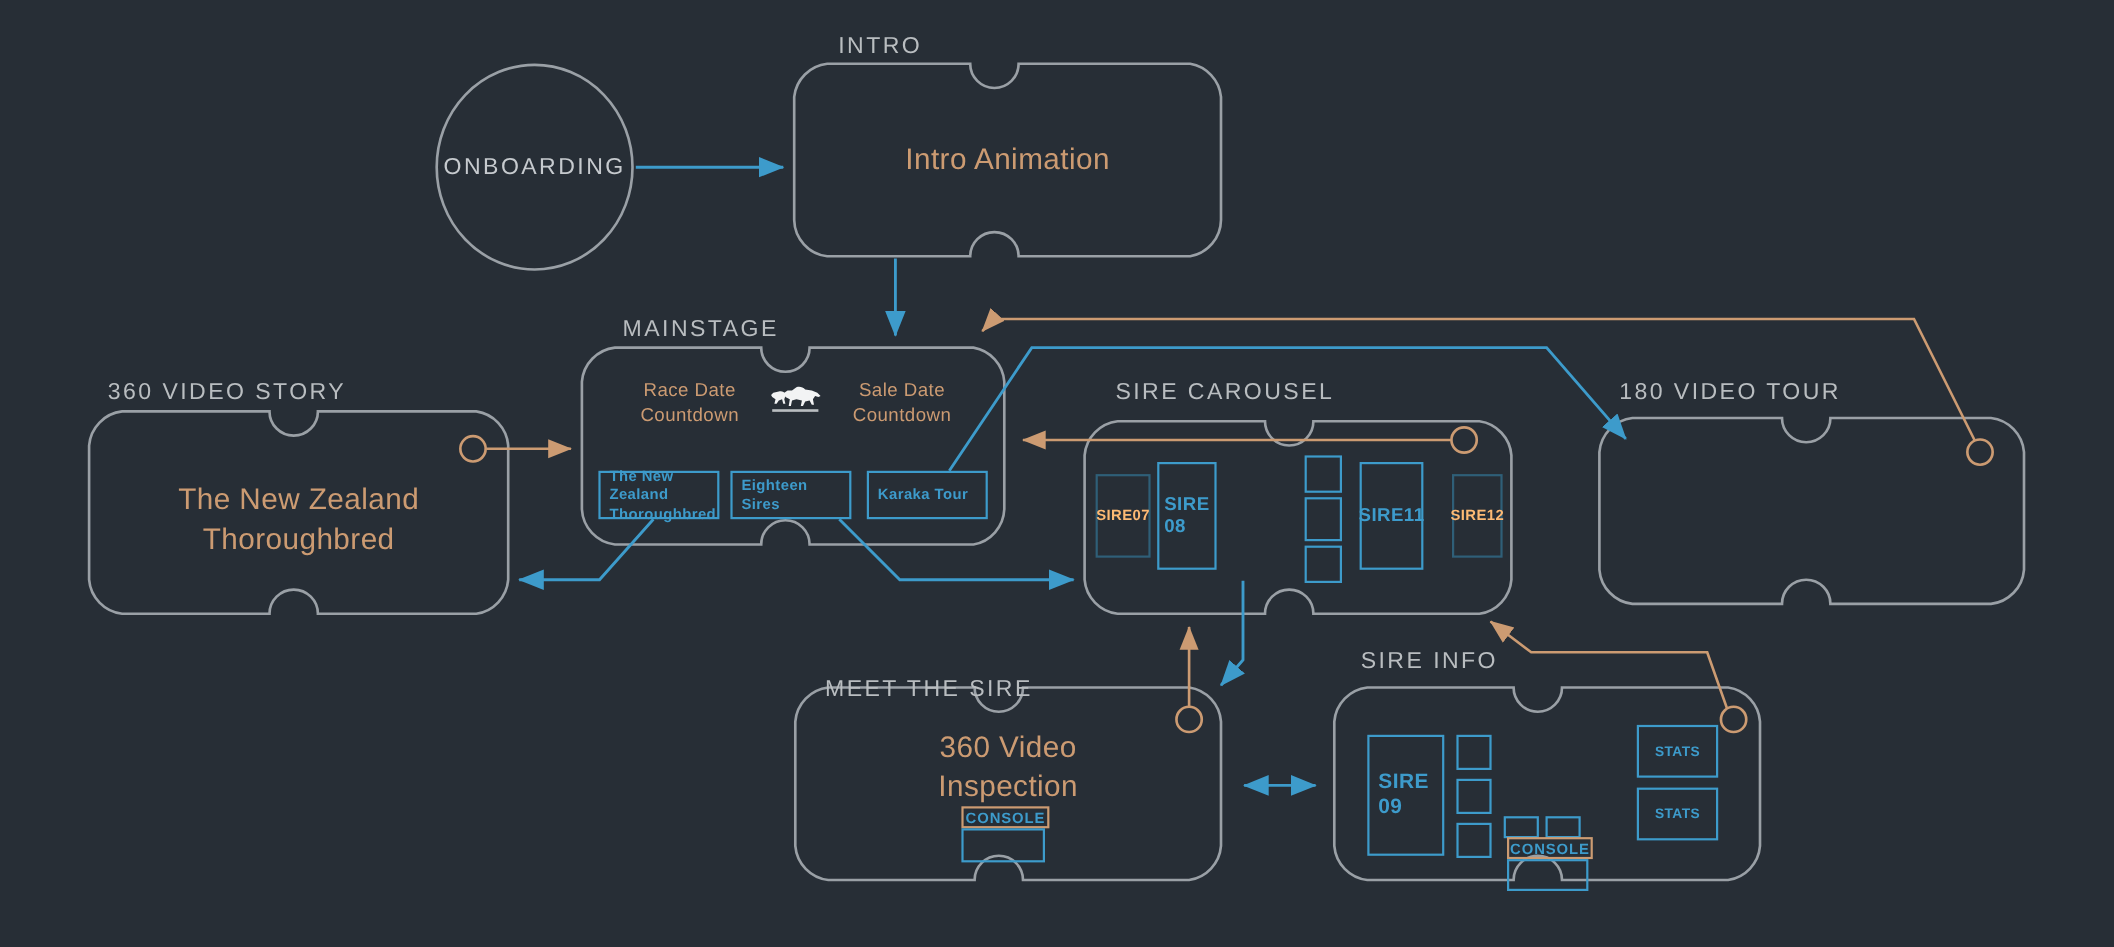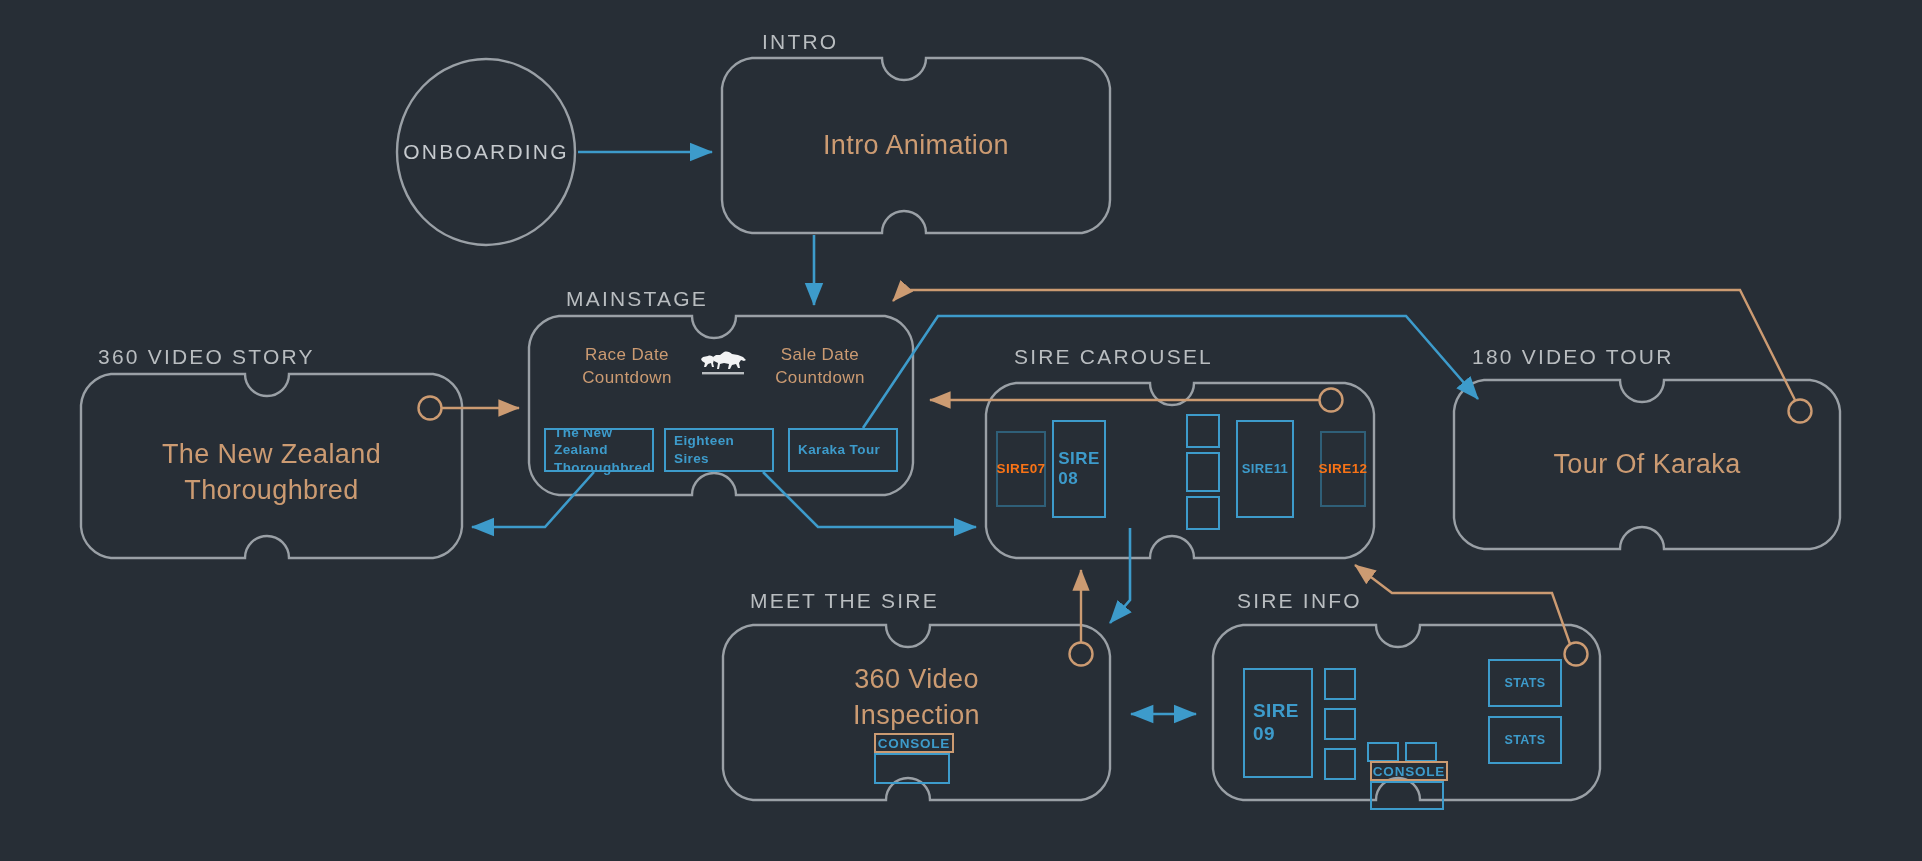--- a/index.html
+++ b/index.html
@@ -23,21 +23,21 @@
     color:#cc9b72;font-size:27px;line-height:1.35;text-align:left;
     letter-spacing:.4px;pointer-events:none;
   }
   .mini{
     position:absolute;border:2px solid #3d9bcb;color:#3d9bcb;
     box-sizing:border-box;display:flex;align-items:center;
     padding:0 8px;font-size:13.5px;line-height:1.3;letter-spacing:.4px;
     font-weight:bold;
   }
   .mini.center{justify-content:center;text-align:center;padding:0 4px;}
-  .mini.dim{border-color:#2f5f78;color:#f97316;text-align:center;}
+  .mini.dim{border-color:#2f5f78;color:#fdba74;text-align:center;}
   .mini.accent{border-color:#cc9b72;color:#cc9b72;}
   .console-wrap{position:absolute;}
   .console-bar{
     position:absolute;left:0;top:0;box-sizing:border-box;
     border:2px solid #cc9b72;display:flex;align-items:center;justify-content:center;
     color:#3d9bcb;font-size:13.5px;font-weight:bold;letter-spacing:.8px;
   }
   .console-body{position:absolute;left:0;box-sizing:border-box;border:2px solid #3d9bcb;}
   .horse{position:absolute;z-index:7;}
   .circle-text{
@@ -131,21 +131,21 @@
     <path d="M 1570 644 L 1552 593 L 1392 593 L 1355 565" fill="none" stroke="#cc9b72" stroke-width="2.4" marker-end="url(#arrow-tan)"></path>
 
     <path d="M 1131 714 L 1196 714" fill="none" stroke="#3d9bcb" stroke-width="2.6" marker-end="url(#arrow-blue)" marker-start="url(#arrow-blue-start)"></path>
   </svg>
 
   <div class="node-label" style="left:762px;top:30px;">INTRO</div>
   <div class="node-label" style="left:566px;top:287px;">MAINSTAGE</div>
   <div class="node-label" style="left:98px;top:345px;">360 VIDEO STORY</div>
   <div class="node-label" style="left:1014px;top:345px;">SIRE CAROUSEL</div>
   <div class="node-label" style="left:1472px;top:345px;">180 VIDEO TOUR</div>
-  <div class="node-label" style="left:750px;top:589px;">MEET THE SIRE</div>
+  <div class="node-label" style="left:750px;top:615px;">MEET THE SIRE</div>
   <div class="node-label" style="left:1237px;top:589px;">SIRE INFO</div>
 
   <div class="circle-text" style="left:397px;top:138px;width:178px;height:28px;">ONBOARDING</div>
 
   <div class="panel" style="left:722px;top:58px;width:388px;height:175px;">
     <div class="panel-title">Intro Animation</div>
   </div>
 
   <div class="panel" style="left:552px;top:340px;width:150px;height:60px;">
     <div class="panel-title" style="font-size:17px;display:block;text-align:center;padding-top:4px;">
@@ -178,34 +178,31 @@
     <span>Karaka Tour</span>
   </div>
 
   <div class="panel" style="left:81px;top:374px;width:381px;height:184px;">
     <div class="panel-title" style="display:block;text-align:center;padding-top:62px;">
       <span>The New Zealand</span><br>
       <span>Thoroughbred</span>
     </div>
   </div>
 
-  <div class="panel" style="left:1454px;top:380px;width:386px;height:169px;">
-    <div class="panel-title">Tour Of Karaka</div>
-  </div>
 
   <div class="mini dim center" style="left:996px;top:431px;width:50px;height:76px;">
     <span>SIRE07</span>
   </div>
   <div class="mini" style="left:1052px;top:420px;width:54px;height:98px;font-size:17px;justify-content:center;">
     <span style="line-height:1.15;">SIRE 08</span>
   </div>
   <div class="mini" style="left:1186px;top:414px;width:34px;height:34px;"></div>
   <div class="mini" style="left:1186px;top:452px;width:34px;height:40px;"></div>
   <div class="mini" style="left:1186px;top:496px;width:34px;height:34px;"></div>
-  <div class="mini" style="left:1236px;top:420px;width:58px;height:98px;font-size:13px;justify-content:center;">
+  <div class="mini" style="left:1236px;top:420px;width:58px;height:98px;font-size:17px;justify-content:center;">
     <span>SIRE11</span>
   </div>
   <div class="mini dim center" style="left:1320px;top:431px;width:46px;height:76px;">
     <span>SIRE12</span>
   </div>
 
   <div class="panel" style="left:723px;top:645px;width:387px;height:110px;">
     <div class="panel-title" style="display:block;text-align:center;padding-top:16px;">
       <span>360 Video</span><br>
       <span>Inspection</span>

